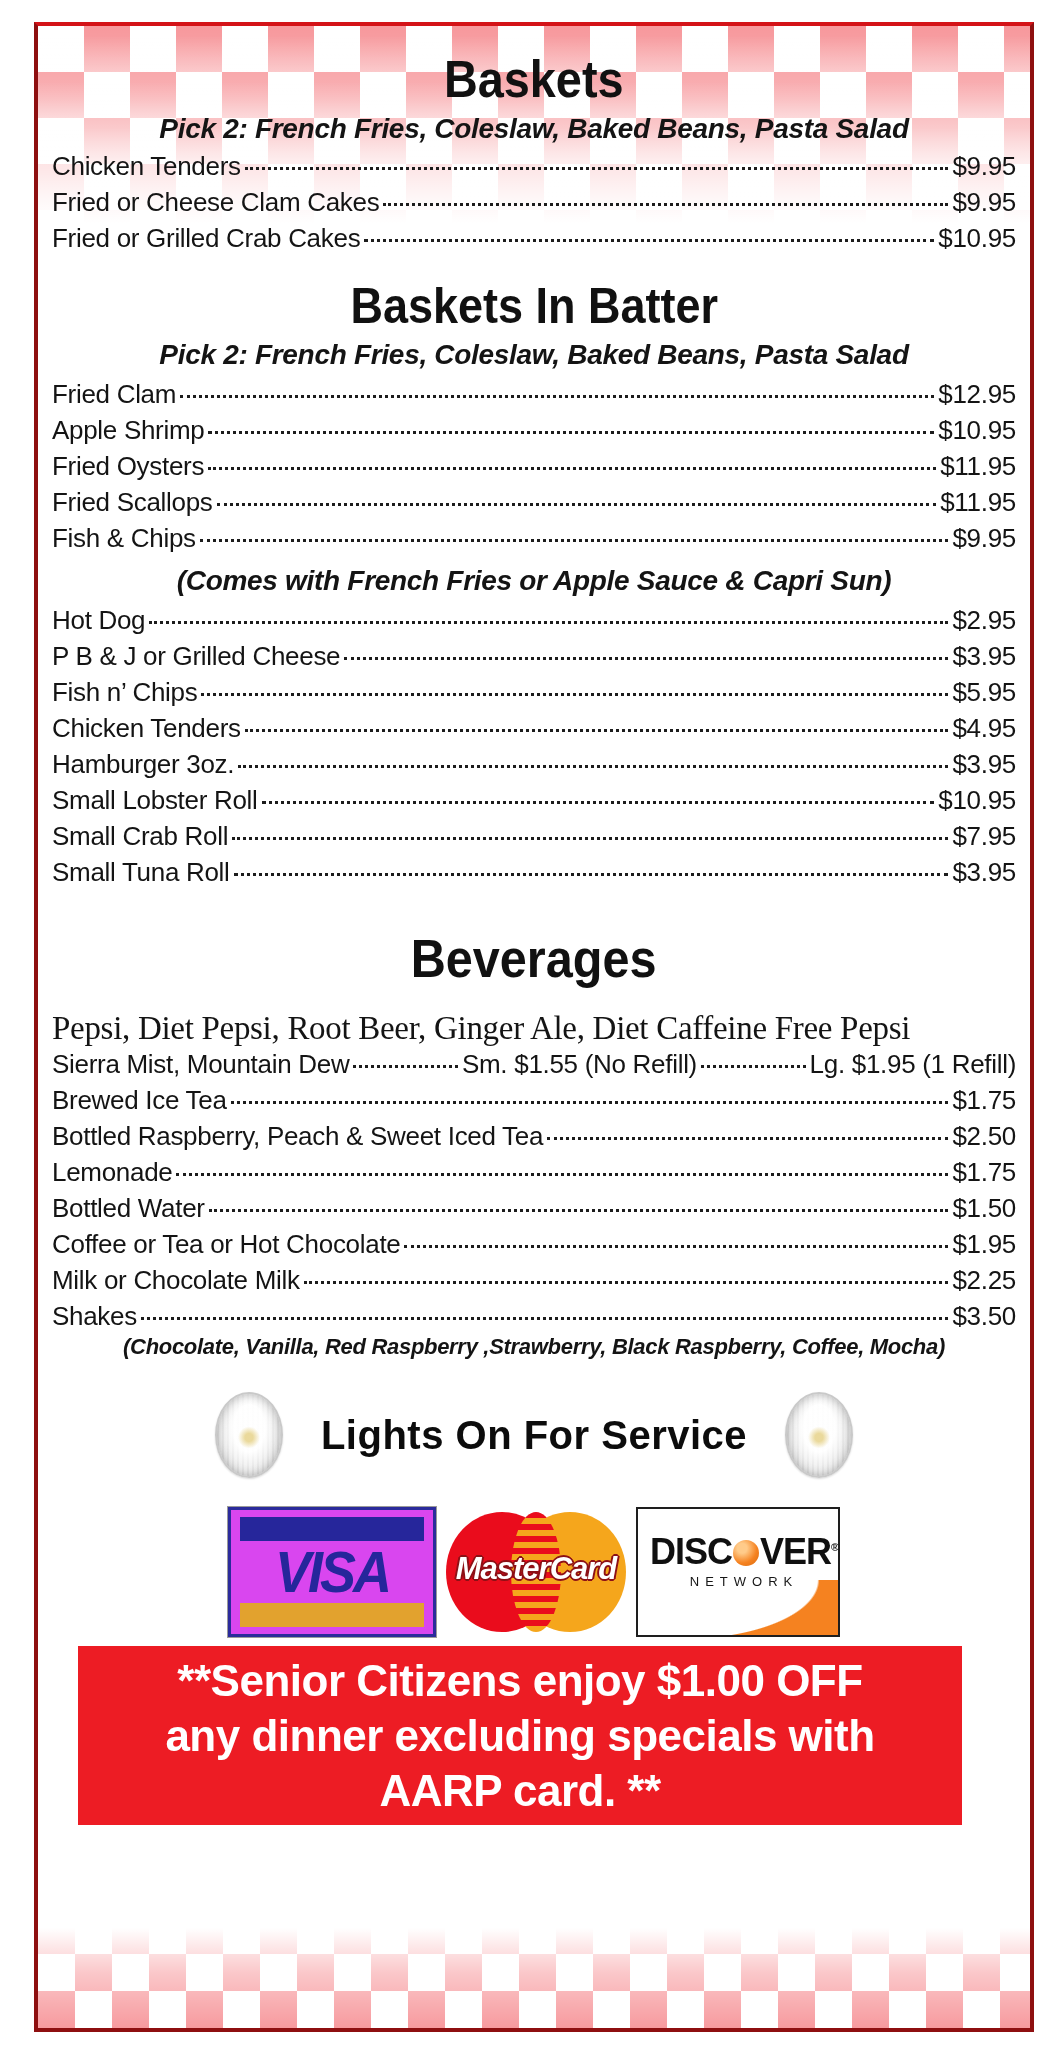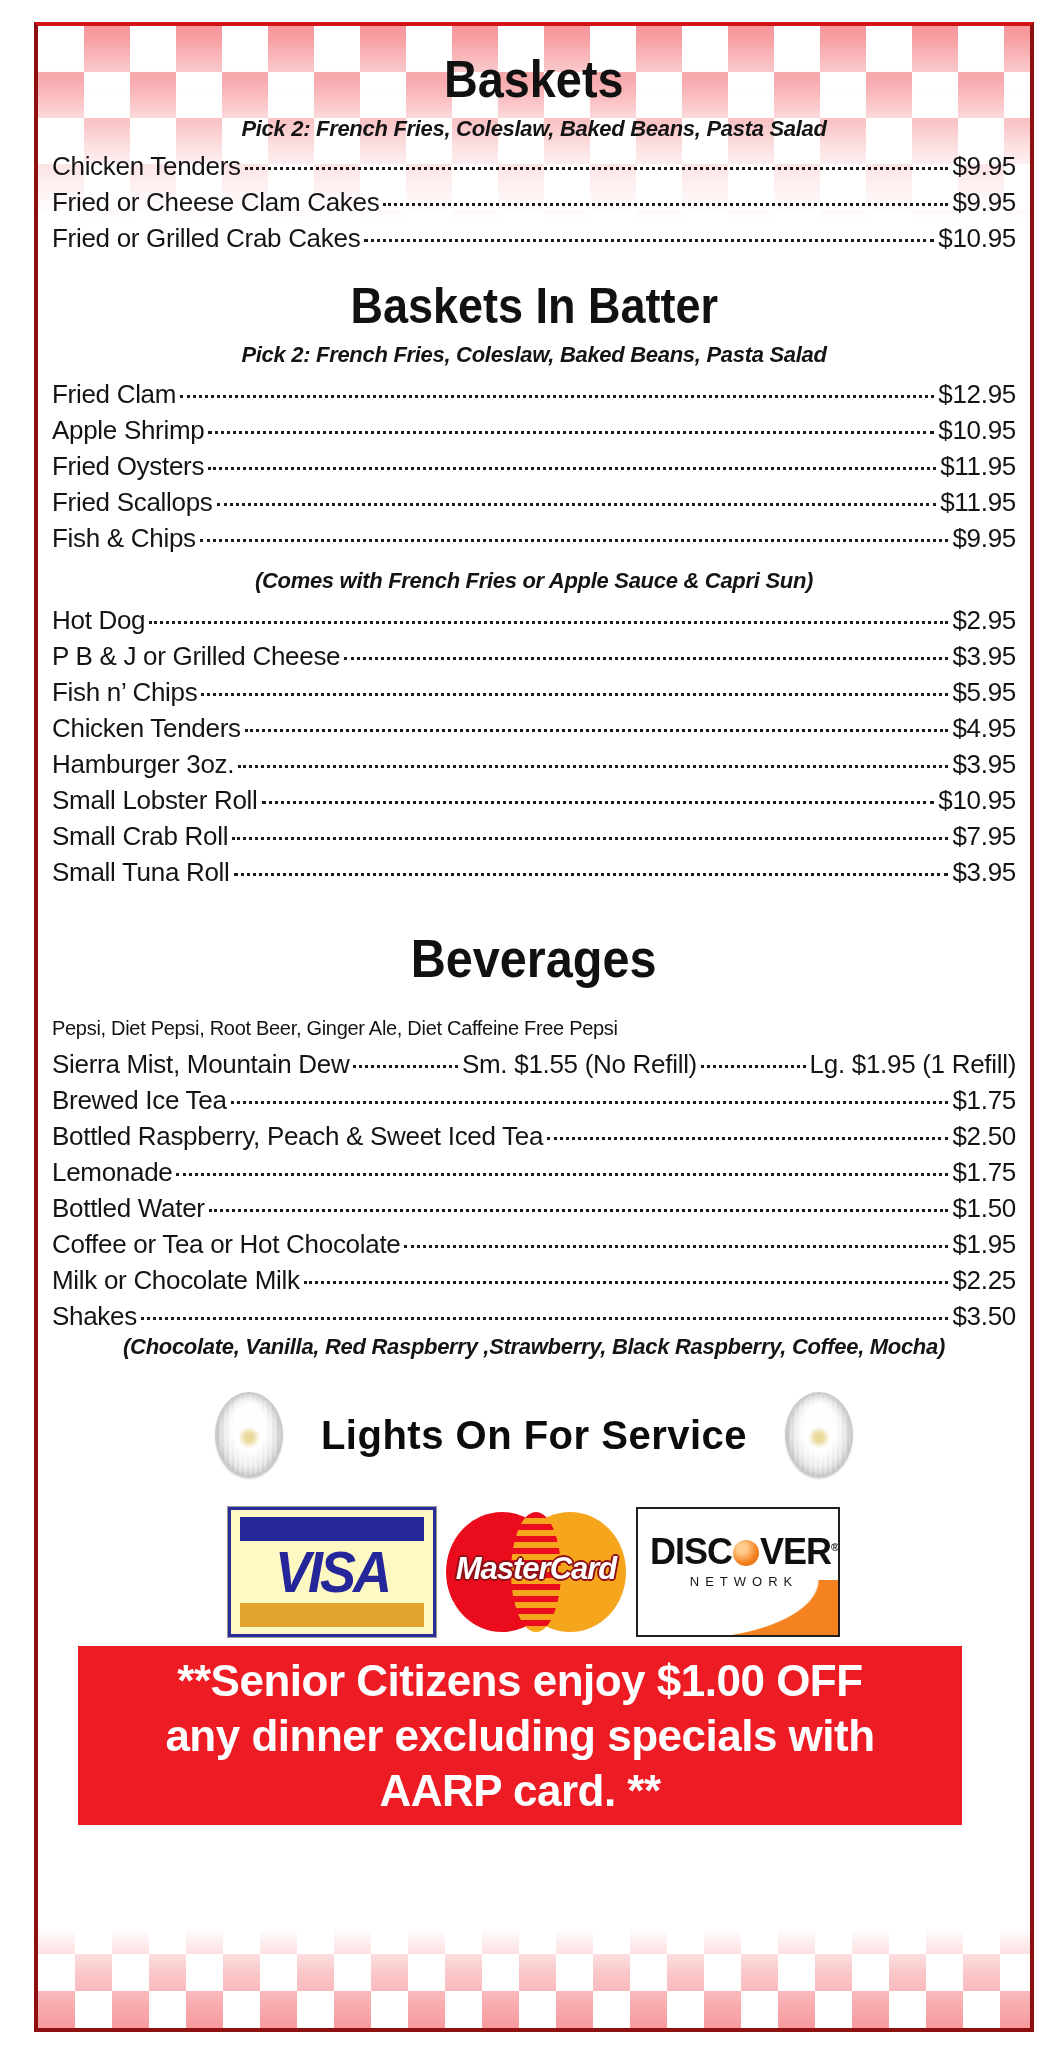--- a/index.html
+++ b/index.html
@@ -28,47 +28,47 @@
 
   
   .sec-title{margin:0;text-align:center;font-weight:bold;color:#111;}
   .sec-title .cond{display:inline-block;transform:scaleX(0.9);white-space:nowrap;}
   .t-baskets{margin-top:26px;font-size:52px;line-height:54px;}
   .t-batter {margin-top:24px;font-size:50px;line-height:52px;}
   .t-kids   {margin-top:30px;font-size:54px;line-height:56px;}
   .t-bev    {margin-top:40px;font-size:54px;line-height:56px;}
 
   .subtitle{text-align:center;font-style:italic;font-weight:bold;
-            font-size:22px;line-height:26px;margin-top:10px;letter-spacing:-0.3px;}
+            font-size:28px;line-height:26px;margin-top:10px;letter-spacing:-0.3px;}
   .subtitle.kids{margin-top:12px;}
 
   .items{margin-top:6px;}
   .items.tight{margin-top:8px;}
   .mi{display:flex;align-items:baseline;font-size:26px;line-height:36px;letter-spacing:-0.3px;}
   .mi .nm{white-space:nowrap;}
   .mi .pr{white-space:nowrap;}
   .dots{flex:1;border-bottom:3px dotted #1c1c1c;margin:0 4px;position:relative;top:-5px;min-width:20px;}
-  .plain-line{font-size:20px;line-height:36px;letter-spacing:-0.3px;}
+  .plain-line{font-size:33px;line-height:36px;letter-spacing:-0.3px;font-family:Liberation Serif, serif;}
 
   .footnote{text-align:center;font-style:italic;font-weight:bold;
             font-size:22px;line-height:26px;letter-spacing:-0.3px;}
 
   
   .lights-row{margin-top:32px;display:flex;align-items:center;justify-content:center;gap:38px;height:86px;}
   .light{width:64px;height:82px;border-radius:50%;border:2px solid #c9c9c9;
     background:
       radial-gradient(circle at 50% 53%, rgba(233,215,150,0.95) 0 4px, rgba(233,215,150,0) 11px),
       radial-gradient(ellipse at 50% 42%, rgba(255,255,255,0.95) 0 35%, rgba(190,190,190,0.35) 75%),
       repeating-linear-gradient(90deg, #e4e4e4 0 2px, #fcfcfc 2px 5px);
     box-shadow:inset 0 0 9px rgba(110,110,110,0.45), 0 1px 2px rgba(0,0,0,0.15);}
   .lights-text{font-weight:bold;font-size:40px;letter-spacing:0.5px;color:#0c0c0c;}
 
   
   .cards-row{margin-top:28px;display:flex;align-items:center;justify-content:center;gap:10px;height:132px;}
-  .visa-card{width:208px;height:130px;background:#fef9c3;border:3px solid #2b2b9b;outline:1px solid #9a9a9a;
+  .visa-card{width:208px;height:130px;background:#d946ef;border:3px solid #2b2b9b;outline:1px solid #9a9a9a;
              box-sizing:border-box;display:flex;flex-direction:column;}
   .visa-top{height:30px;background:#26269b;margin:7px 9px 0 9px;}
   .visa-mid{flex:1;display:flex;align-items:center;justify-content:center;}
   .visa-word{font-weight:bold;font-style:italic;font-size:54px;letter-spacing:-3px;color:#26269b;
              transform:scaleY(1.05);}
   .visa-bottom{height:30px;background:#e2a22e;margin:0 9px 7px 9px;}
 
   .mc-logo{width:180px;height:132px;position:relative;}
   .mc-circle{position:absolute;top:6px;width:112px;height:120px;border-radius:50%;}
   .mc-red{left:0;background:#ea0c1c;}

